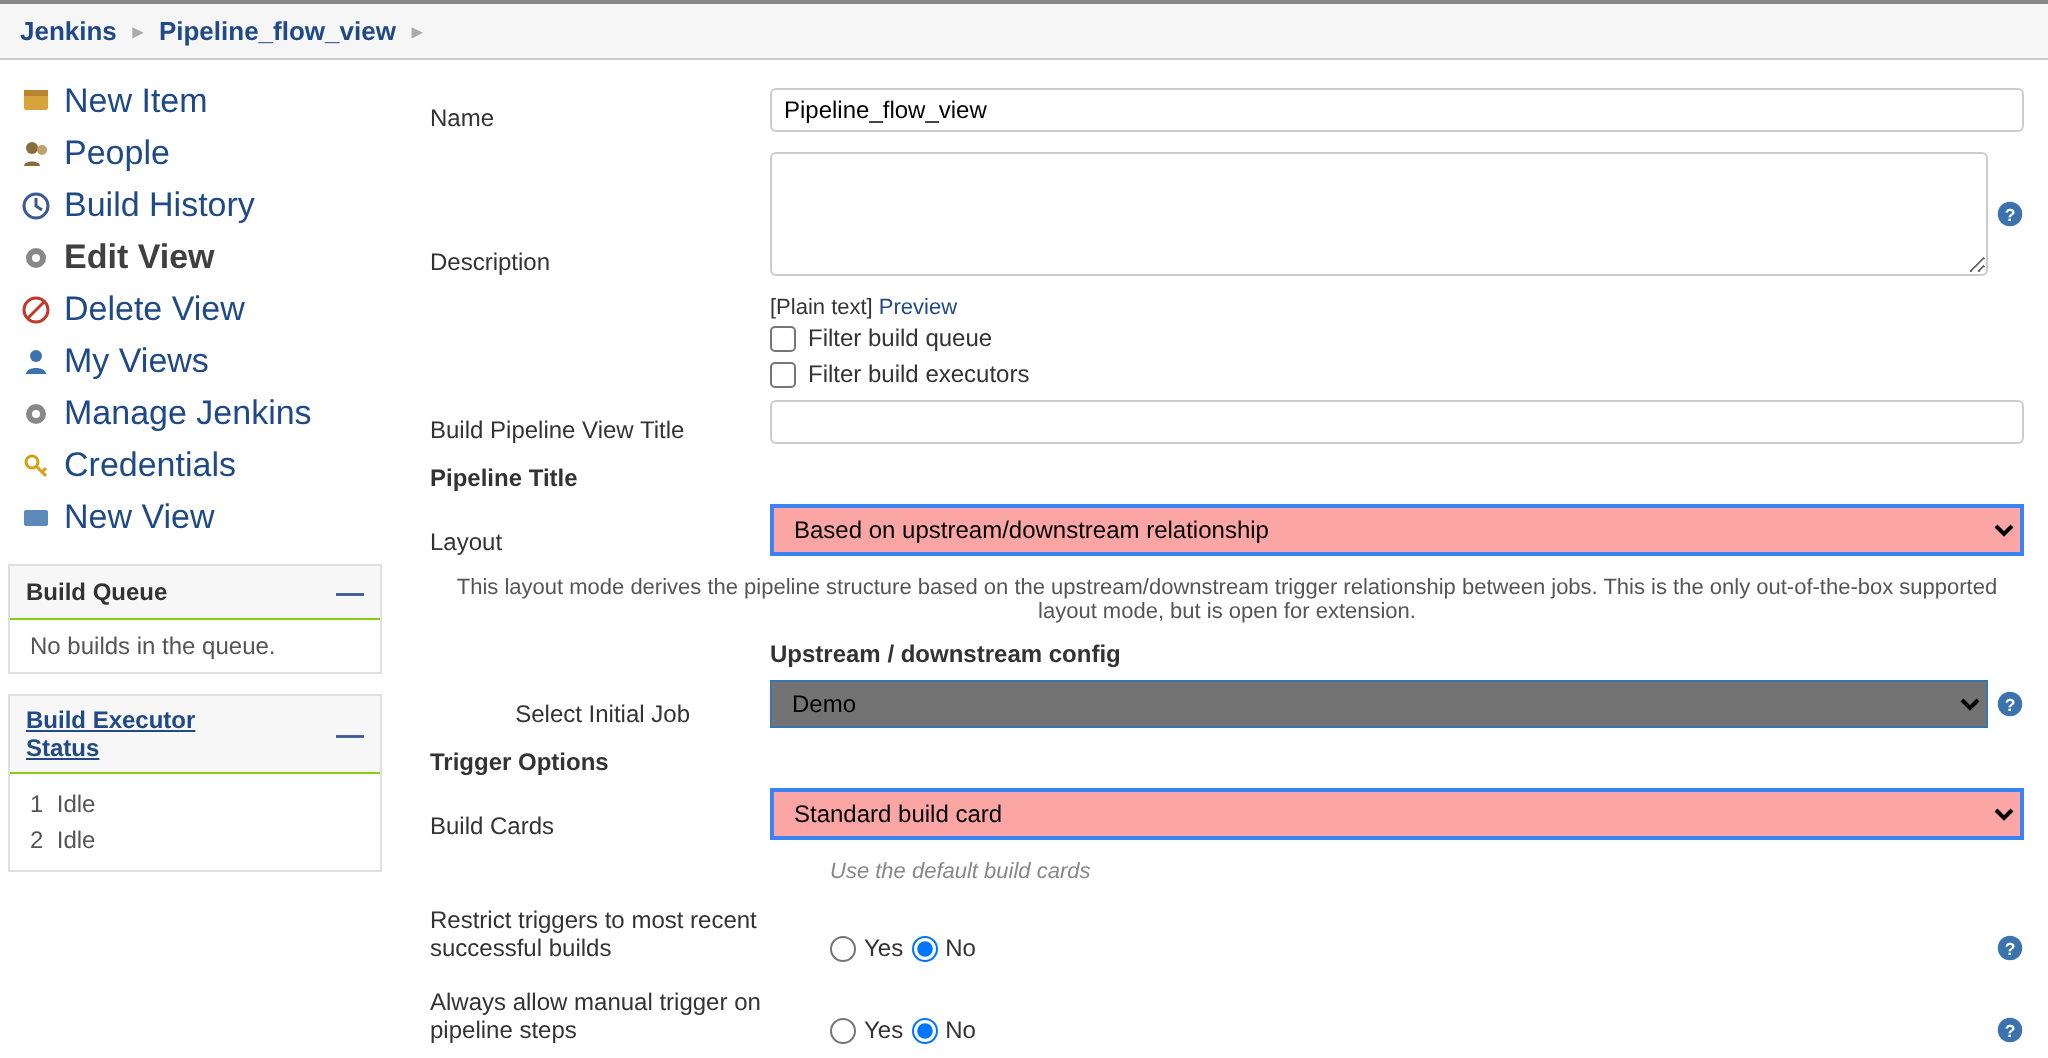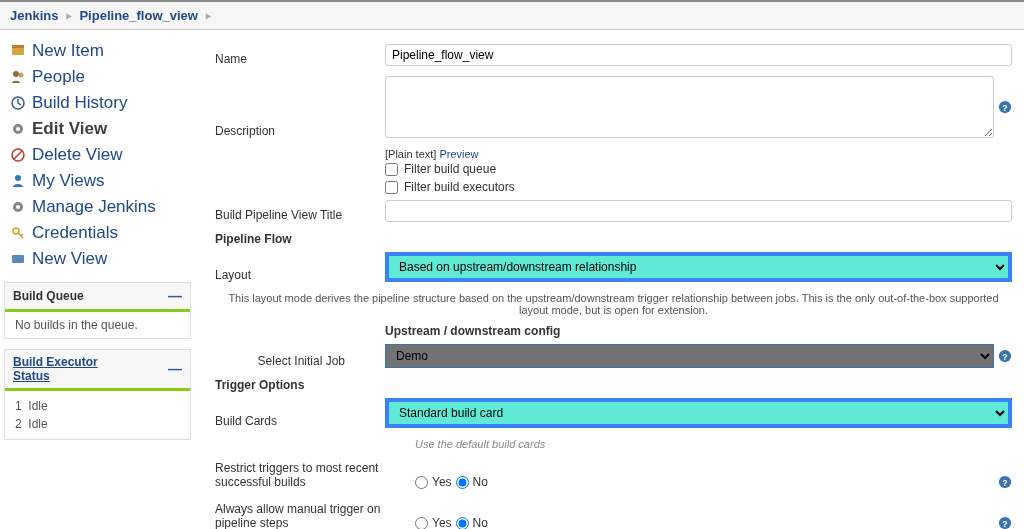--- a/index.html
+++ b/index.html
@@ -11,33 +11,33 @@
 .breadcrumb .sep { margin: 0 8px; color: #aaa; font-size: 10px; }
 
 .layout { display: flex; }
 .sidebar { width: 195px; padding: 6px 4px; }
 .sidebar-item { display: flex; align-items: center; padding: 3px 6px; font-size: 17px; cursor: pointer; }
 .sidebar-item .ic { width: 16px; height: 16px; margin-right: 6px; flex-shrink: 0; }
 .sidebar-item .lbl { color: #204a87; }
 .sidebar-item .lbl.bold { font-weight: bold; color: #404040; }
 
 .panel { border: 1px solid #e0e0e0; margin-top: 10px; background: #fff; }
-.panel-head { background: #f7f7f7; padding: 5px 8px; font-size: 12px; font-weight: bold; color: #333; border-bottom: 3px solid #84cc16; display: flex; justify-content: space-between; align-items: center; gap: 32px; }
+.panel-head { background: #f7f7f7; padding: 5px 8px; font-size: 12px; font-weight: bold; color: #333; border-bottom: 1px solid #84cc16; display: flex; justify-content: space-between; align-items: center; gap: 32px; }
 .panel-head a { color: #204a87; text-decoration: underline; }
 .panel-head .collapse { color: #3b5998; font-weight: bold; font-size: 14px; cursor: pointer; }
 .panel-body { padding: 6px 10px; font-size: 12px; color: #555; }
 .exec-line { padding: 2px 0; color: #555; }
 
 .main { flex: 1; padding: 8px 12px 20px 20px; }
 .form-row { display: flex; align-items: flex-end; margin: 4px 0 10px; }
 .form-row .label { width: 170px; text-align: left; color: #333; font-size: 12px; padding-top: 3px; }
 .form-row .field { flex: 1; display: flex; align-items: center; gap: 4px; }
 .form-row input[type="text"] { width: 100%; border: 1px solid #ccc; border-radius: 3px; padding: 3px 6px; font-size: 12px; }
 .form-row textarea { width: 100%; border: 1px solid #ccc; border-radius: 3px; padding: 4px 6px; font-size: 12px; height: 62px; resize: both; }
-.form-row select { width: 100%; border: 4px solid #3b82f6; background: #5eead4; padding: 3px 6px; font-size: 12px; }
+.form-row select { width: 100%; border: 2px solid #3b82f6; background: #fca5a5; padding: 3px 6px; font-size: 12px; }
 .form-row select.highlight { border: 1px solid #3b73af; background: #737373; }
 .help-ic { width: 14px; height: 14px; flex-shrink: 0; }
 
 .sub-row { margin-left: 170px; font-size: 11px; }
 .sub-row.helptext { color: #888; font-style: italic; margin-top: 2px; margin-bottom: 8px; }
 .sub-row.center { text-align: center; color: #555; margin: 4px 0 8px; }
 
 .section-title { font-weight: bold; font-size: 12px; color: #333; margin: 10px 0 6px; }
 .sub-section-title { font-weight: bold; font-size: 12px; color: #333; margin: 6px 0 6px 170px; }
 
@@ -198,21 +198,21 @@
       <span>Filter build executors</span>
     </div>
 
     <div class="form-row">
       <div class="label">Build Pipeline View Title</div>
       <div class="field">
           <input type="text" value="" style="">
         </div>
     </div>
 
-    <div class="section-title">Pipeline Flow</div>
+    <div class="section-title">Pipeline Title</div>
 
     <div class="form-row">
       <div class="label">Layout</div>
       <div class="field">
           <select><option>Based on upstream/downstream relationship</option></select>
         </div>
     </div>
     <div class="sub-row center">This layout mode derives the pipeline structure based on the upstream/downstream trigger relationship between jobs. This is the only out-of-the-box supported layout mode, but is open for extension.</div>
 
     <div class="sub-section-title">Upstream / downstream config</div>

